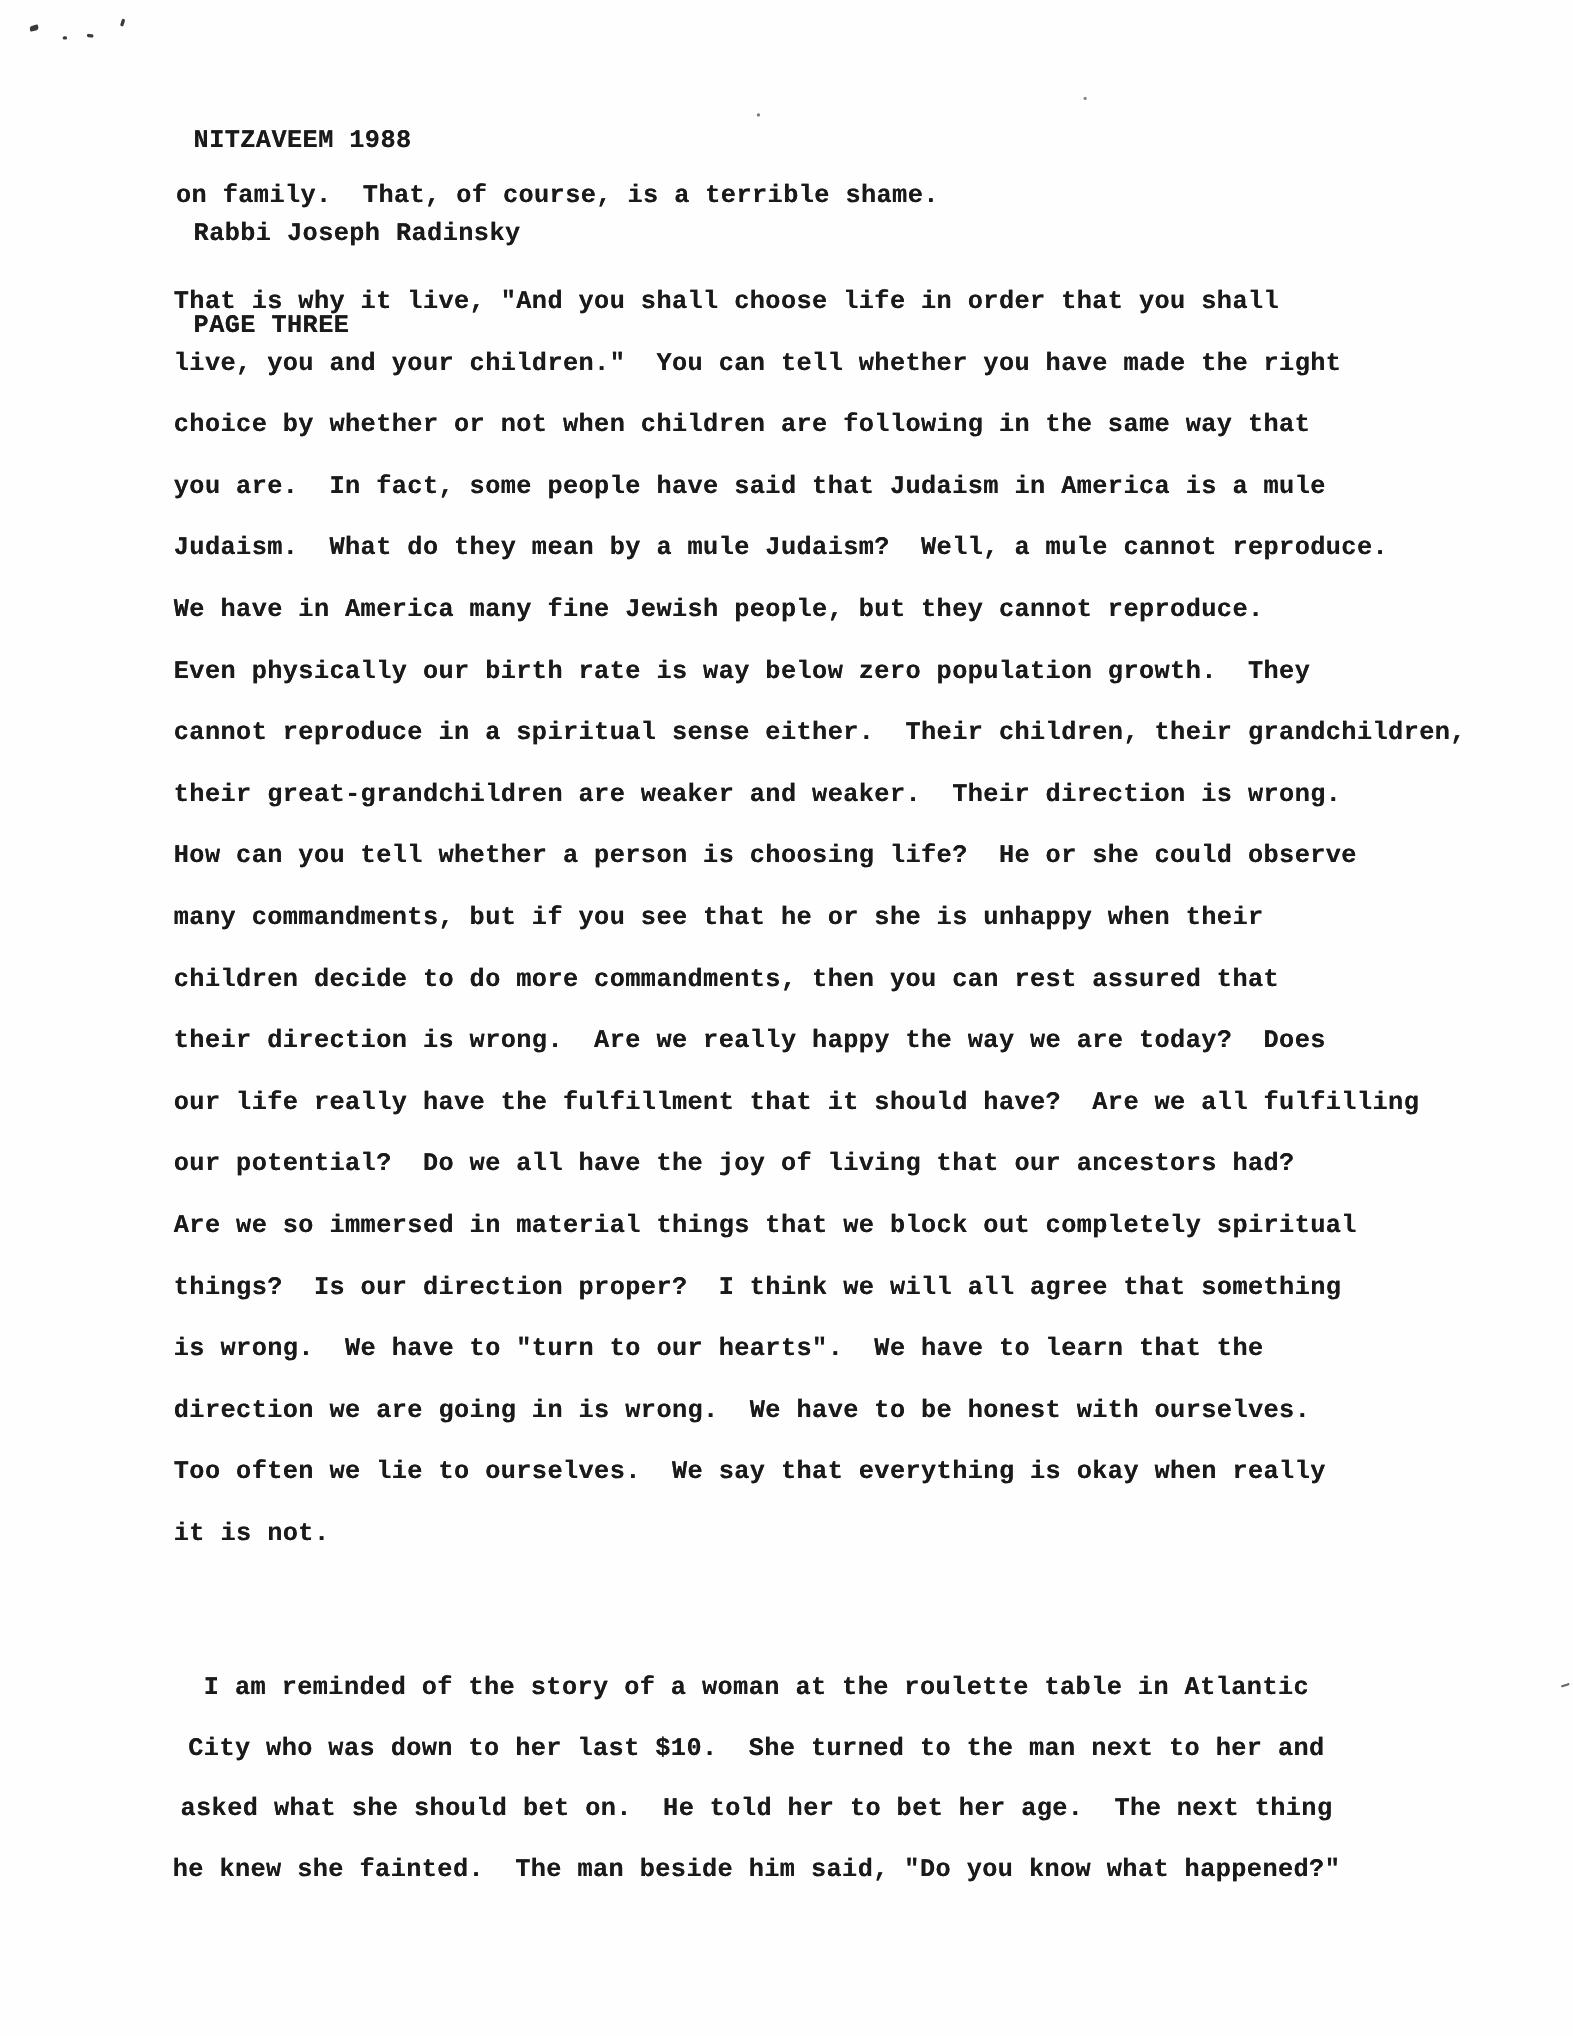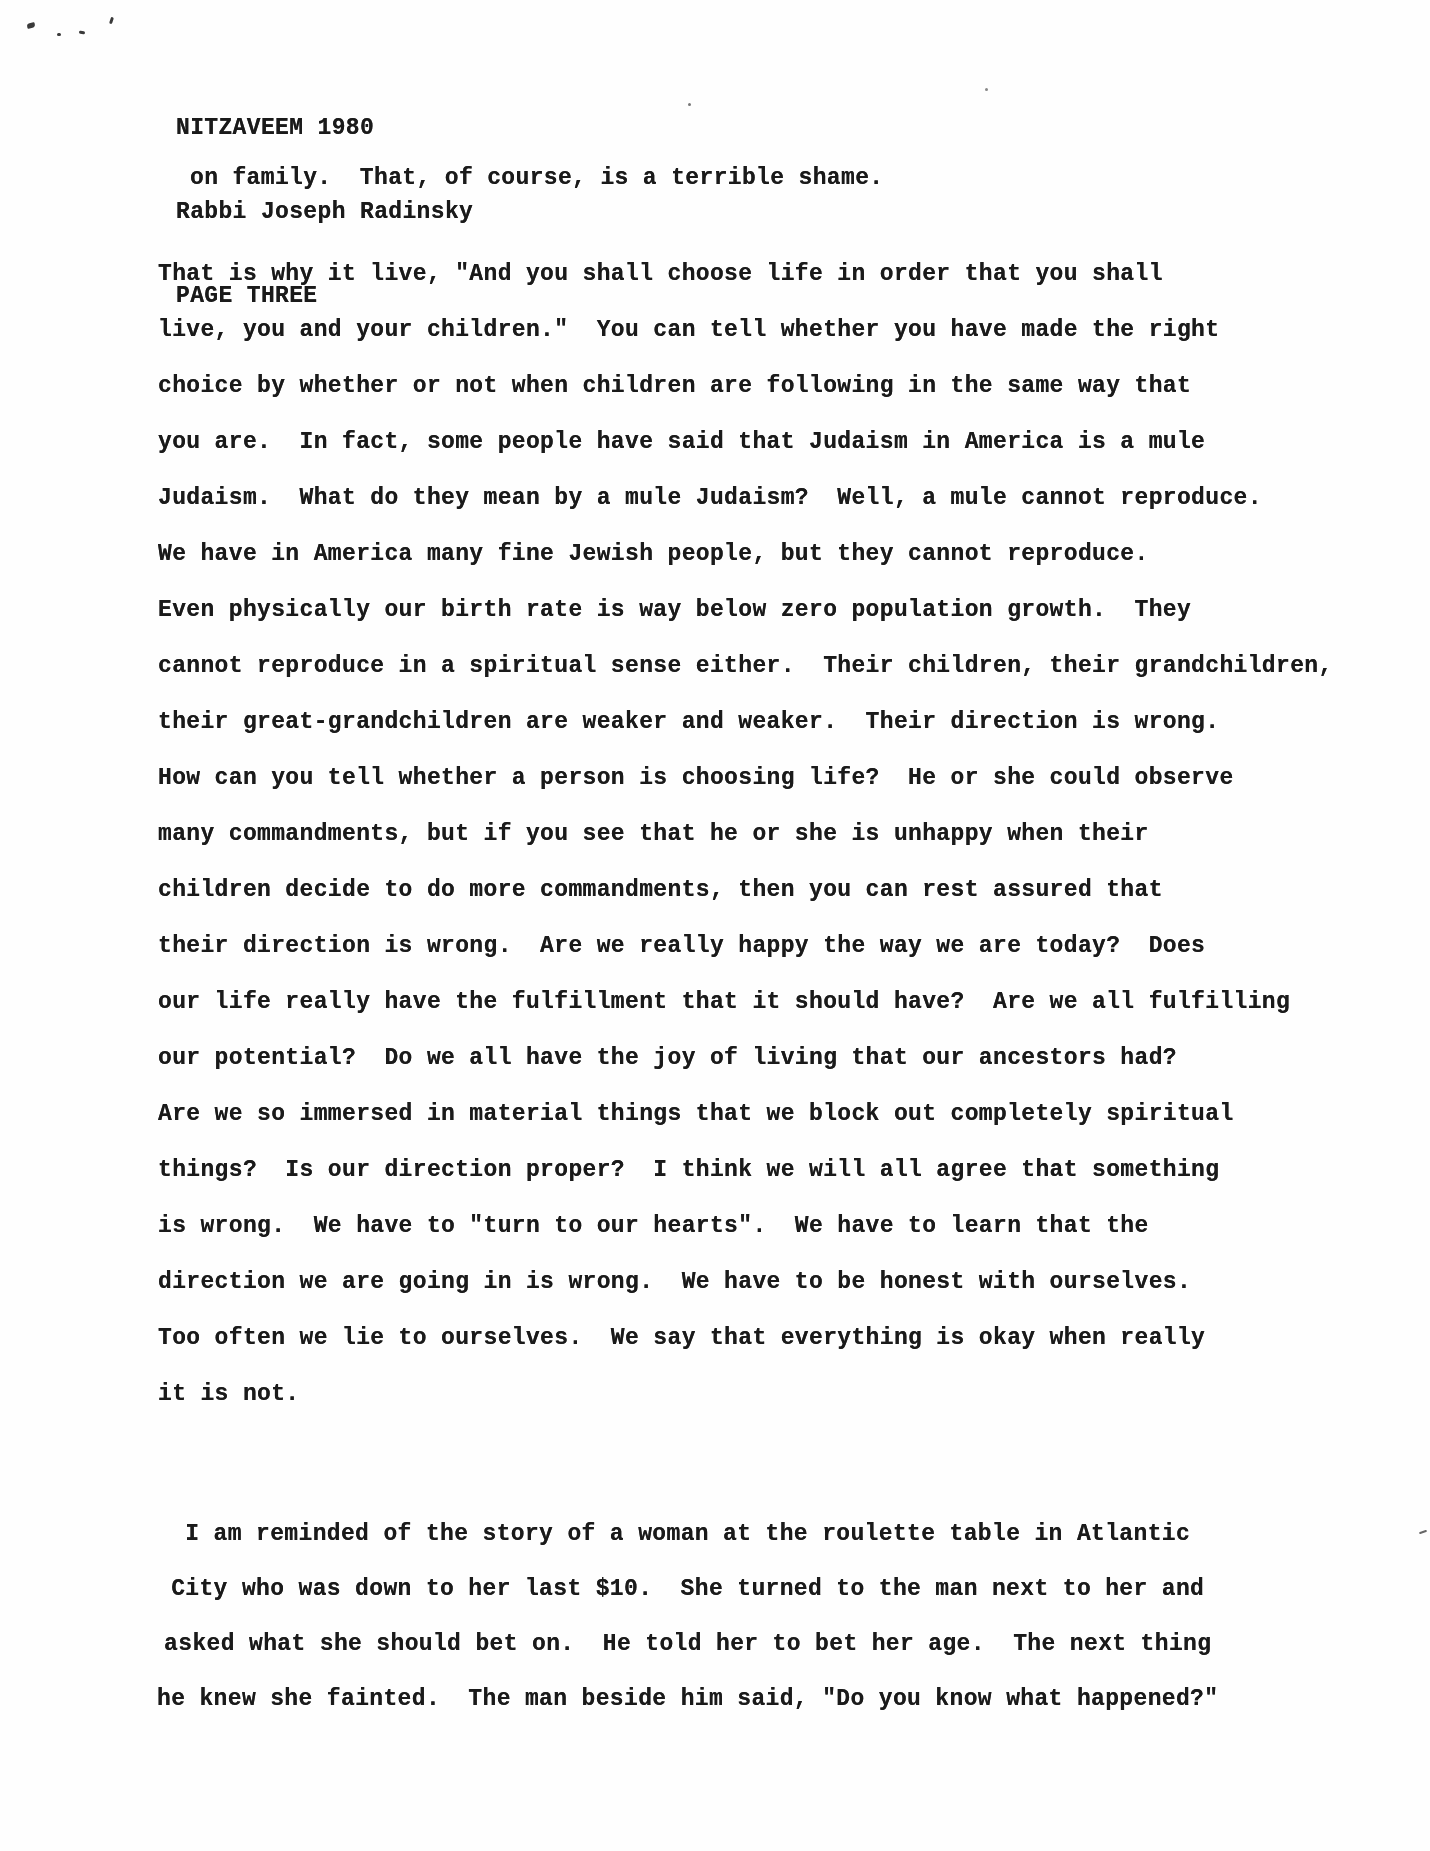--- a/index.html
+++ b/index.html
@@ -33,21 +33,21 @@
   }
   .para{
     position:absolute;
     font-size:23px;
     letter-spacing:0.35px;
   }
   .para .tline{
     white-space:pre;
     line-height:27px;
   }
-  .para-1{ left:190px; top:165px; }
+  .para-1{ left:160px; top:165px; }
   .para-2{ left:158px; top:261px; }
   .para-2 .tline{ height:56px; }
   .para-3{ left:157px; top:1521px;text-align:center; }
   .para-3 .tline{ height:55px; }
   
   .speck{ position:absolute; background:#3a3a3a; border-radius:2px; }
   .speck.sp1{ left:27px;  top:23px;   width:8px; height:5px; border-radius:3px 1px 3px 1px; transform:rotate(-14deg); }
   .speck.sp2{ left:57px;  top:33px;   width:4px; height:3px; }
   .speck.sp3{ left:79px;  top:31px;   width:6px; height:3px; transform:rotate(8deg); }
   .speck.sp4{ left:110px; top:17px;   width:3px; height:7px; transform:rotate(18deg); border-radius:2px; }
@@ -62,21 +62,21 @@
 
   <span class="speck sp1"></span>
   <span class="speck sp2"></span>
   <span class="speck sp3"></span>
   <span class="speck sp4"></span>
   <span class="speck sp5"></span>
   <span class="speck sp6"></span>
   <span class="speck sp7"></span>
 
   <div class="header">
-    <div>NITZAVEEM 1980</div>
+    <div>NITZAVEEM 1988</div>
     <div>Rabbi Joseph Radinsky</div>
     <div>PAGE THREE</div>
   </div>
 
   <div class="para para-1">
       <div class="tline">on family.  That, of course, is a terrible shame.</div>
     </div>
 
   <div class="para para-2">
       <div class="tline">That is why it live, "And you shall choose life in order that you shall</div>

